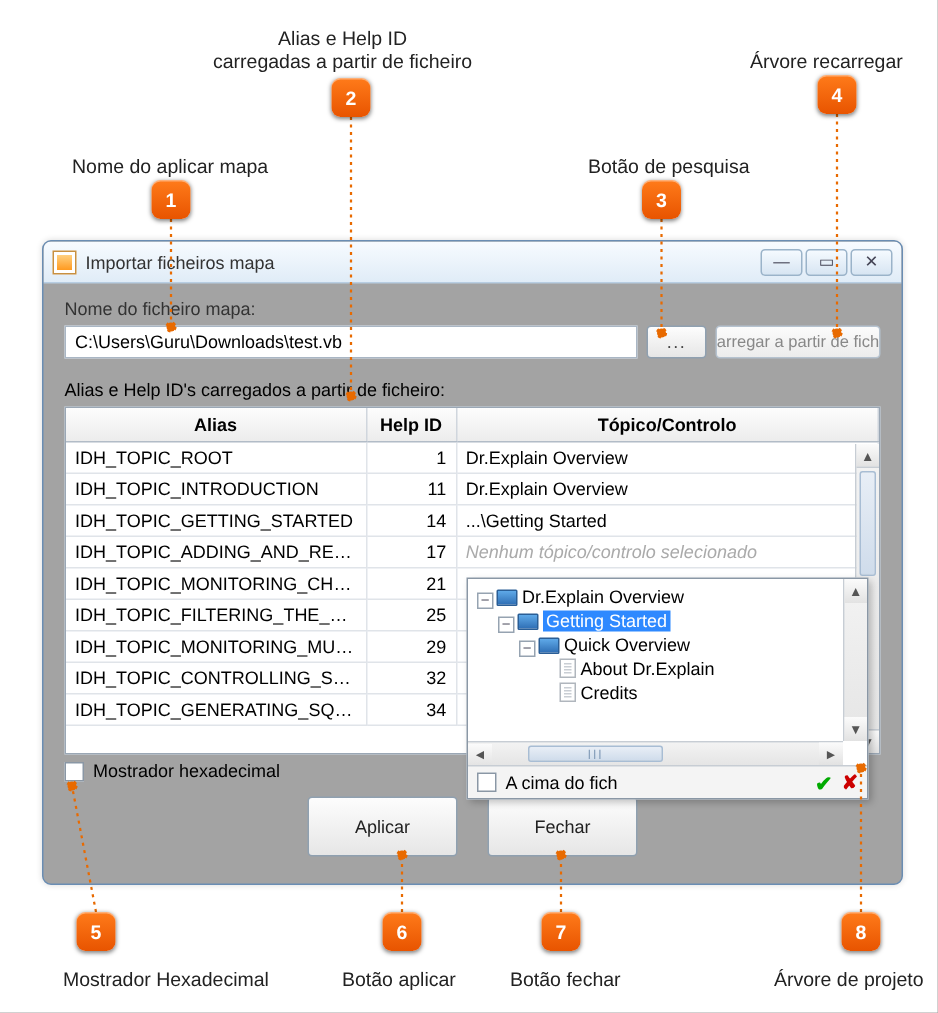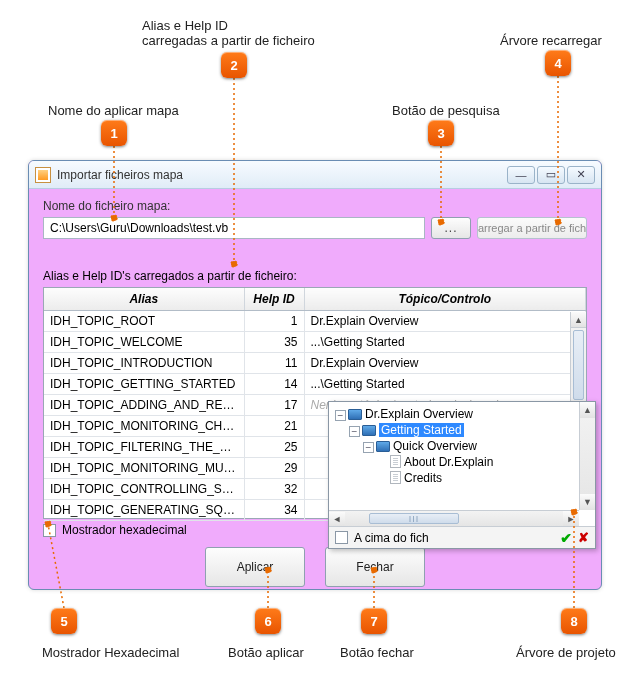--- a/index.html
+++ b/index.html
@@ -1,33 +1,33 @@
 <!DOCTYPE html>
 <html><head>
 <meta charset="utf-8">
 <style>
   * { box-sizing: border-box; font-family: "Segoe UI", Tahoma, sans-serif; }
   body { margin: 0; width: 625px; height: 675px; background: #fff; position: relative; font-size: 12px; }
 
   
-  .annot-label { position: absolute; font-size: 13px; color: #222; text-align: left; white-space: pre; }
+  .annot-label { position: absolute; font-size: 13px; color: #222; text-align: center; white-space: pre; }
   .marker {
     position: absolute; width: 26px; height: 26px; border-radius: 6px;
     background: linear-gradient(#ff7b1a, #e85400); color: #fff;
     display: flex; align-items: center; justify-content: center;
     font-weight: bold; font-size: 13px;
     box-shadow: inset 0 1px 0 rgba(255,255,255,.4), 0 1px 3px rgba(0,0,0,.5);
     z-index: 50;
   }
   svg.connector { position: absolute; top:0; left:0; width: 625px; height: 675px; pointer-events:none; z-index: 40; }
 
   
   .window {
     position: absolute; left: 28px; top: 160px; width: 574px; height: 430px;
-    border: 1px solid #6a8db3; border-radius: 6px; background: #f0abfc;
+    border: 1px solid #6a8db3; border-radius: 6px; background: #a3a3a3;
     box-shadow: 0 0 4px rgba(0,0,0,.15);
     overflow: hidden;
   }
   .titlebar {
     height: 28px; background: linear-gradient(#f7fbff,#e0ecf7);
     display: flex; align-items: center; padding: 0 6px; border-bottom: 1px solid #b7cde2;
   }
   .titlebar .app-icon {
     width: 16px; height: 16px; margin-right: 6px; background: #fff;
     border: 1px solid #c89040; position: relative;
@@ -40,21 +40,21 @@
   .tbtns { display: flex; gap: 2px; }
   .tbtn {
     width: 28px; height: 18px; border: 1px solid #9ab3c9; border-radius: 3px;
     background: linear-gradient(#f5faff,#d7e5f2); display:flex; align-items:center; justify-content:center;
     font-size: 11px; color: #445;
   }
 
   .body { padding: 10px 14px 8px; }
   .field-label { color: #333; margin-bottom: 4px; }
 
-  .row1 { display: flex; gap: 6px; margin-bottom: 30px; }
+  .row1 { display: flex; gap: 6px; margin-bottom: 14px; }
   .path-input {
     flex: 1; height: 22px; border: 1px solid #a9b6c4; background:#fff; padding: 0 6px;
     color:#000; display:flex; align-items:center; font-size:12px;
   }
   .browse-btn {
     width: 40px; height: 22px; border: 1px solid #8fa0b0; border-radius: 3px;
     background: linear-gradient(#fdfdfd,#e6e6e6); display:flex; align-items:center; justify-content:center;
     color:#444; letter-spacing:1px;
   }
   .reload-btn {
@@ -64,21 +64,21 @@
   }
   .section-label { margin-bottom: 4px; }
 
   .grid-wrap { display:flex; height: 232px; }
   .grid {
     flex: 1; border: 1px solid #9aa7b5; background:#fff; position: relative;
   }
   .grid table { width: 100%; border-collapse: collapse; table-layout: fixed; }
   .grid th {
     background: linear-gradient(#fdfdfd,#ececec); border-bottom:1px solid #b2bcc7;
-    border-right:1px solid #d0d6dd; font-weight: bold; font-size:12px; padding: 4px 6px; text-align:center;font-style:italic;
+    border-right:1px solid #d0d6dd; font-weight: bold; font-size:12px; padding: 4px 6px; text-align:center;
   }
   .grid td {
     border-bottom: 1px solid #e0e4e9; border-right:1px solid #e0e4e9;
     padding: 3px 6px; font-size:12px; white-space:nowrap; overflow:hidden; text-overflow:ellipsis;margin-top:25px;
   }
   .grid td.hid { text-align: right; }
   .placeholder-row td:last-child { color:#aaa; font-style: italic; }
 
   .grid .vscroll {
     position:absolute; right:0; top:24px; bottom:0; width:16px;
@@ -90,21 +90,21 @@
     border-bottom:1px solid #c7cdd4;
   }
   .vscroll .vdown{ position:absolute; bottom:0; left:0; right:0; border-top:1px solid #c7cdd4; border-bottom:none;}
   .vscroll .vthumb{
     position:absolute; left:2px; right:2px; top:18px; height:70px;
     background:linear-gradient(#e8eef6,#cfdceb); border:1px solid #a8bdd4; border-radius:2px;
   }
 
   
   .tree-popup {
-    position:absolute; left:284px; top:113px; width:268px; height:148px;
+    position:absolute; left:267px; top:113px; width:268px; height:148px;
     border:1px solid #8a97a5; background:#fff; box-shadow: 2px 2px 5px rgba(0,0,0,.25);
     z-index: 10; display:flex; flex-direction:column;
   }
   .tree-body { flex:1; overflow:hidden; position:relative; padding: 4px 2px 2px 4px; }
   .tree-body ul { list-style:none; margin:0; padding-left: 14px; }
   .tree-body > ul { padding-left: 2px; }
   .tree-body li { white-space:nowrap; font-size:12px; line-height:16px; position:relative; }
   .twist {
     display:inline-block; width:11px; height:11px; border:1px solid #96a3b1; background:#fff;
     text-align:center; line-height:9px; font-size:10px; color:#556; margin-right:2px;
@@ -233,25 +233,20 @@
             <th>Alias</th>
             <th>Help ID</th>
             <th>Tópico/Controlo</th>
           </tr>
             </thead>
           <tbody id="grid-body">
               <tr>
                 <td>IDH_TOPIC_ROOT</td>
                 <td class="hid">1</td>
                 <td>Dr.Explain Overview</td>
-              </tr>
-              <tr>
-                <td>IDH_TOPIC_WELCOME</td>
-                <td class="hid">35</td>
-                <td>...\Getting Started</td>
               </tr>
               <tr>
                 <td>IDH_TOPIC_INTRODUCTION</td>
                 <td class="hid">11</td>
                 <td>Dr.Explain Overview</td>
               </tr>
               <tr>
                 <td>IDH_TOPIC_GETTING_STARTED</td>
                 <td class="hid">14</td>
                 <td>...\Getting Started</td>

